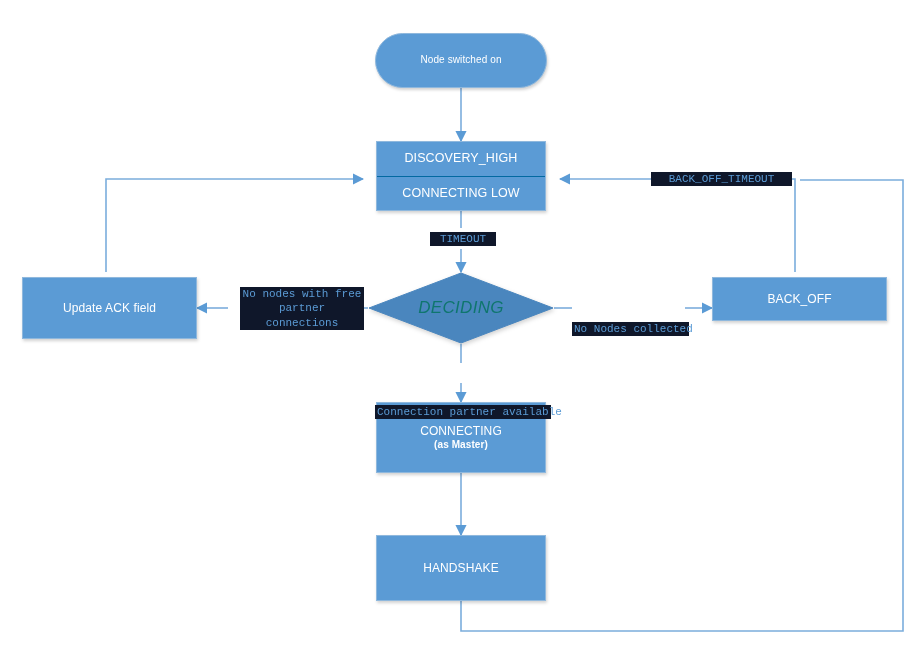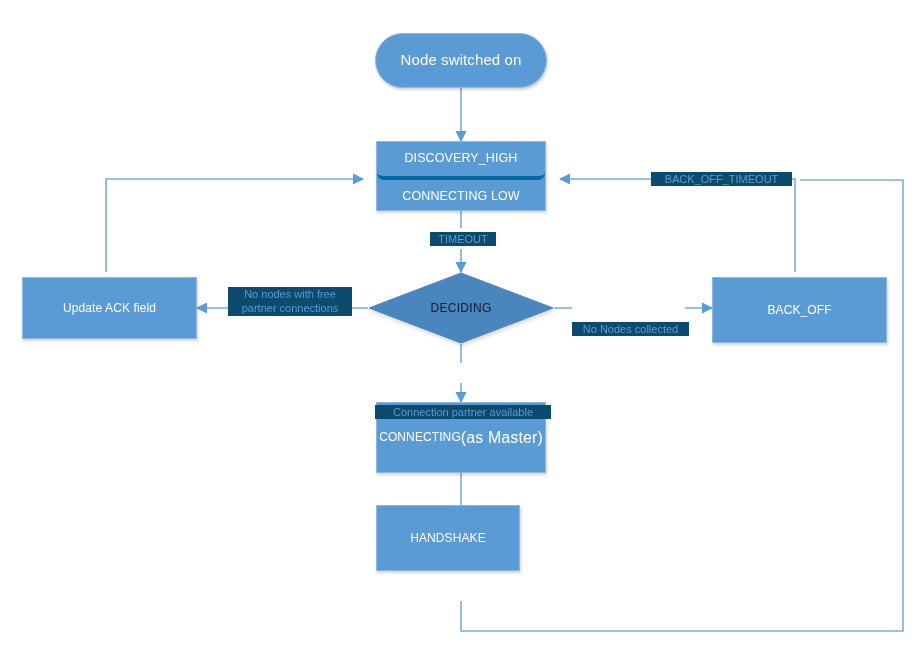--- a/index.html
+++ b/index.html
@@ -38,78 +38,80 @@
     color: #ffffff;
     background: #5B9BD5;
     border: 1px solid #8FB8DD;
     box-shadow: 1px 2px 3px rgba(0,0,0,0.18);
     font-size: 12px;
     line-height: 1.25;
     letter-spacing: 0.1px;
   }
   .node.start {
     border-radius: 40px;
-    font-size: 15px;
+    font-size: 10px;
   }
   .node.stack {
     border: 1px solid #8FB8DD;
     box-shadow: 1px 2px 3px rgba(0,0,0,0.18);
     background: #5B9BD5;
     display: block;
     padding: 0;
   }
   .stack .cell {
     height: 50%;
     display: flex;
     align-items: center;
     justify-content: center;
     color: #ffffff;
     font-size: 12.5px;
   }
   .stack .cell.top {
-    border-bottom: 4px solid #0369a1;
-    border-radius: 7px;
+    border-bottom: 1px solid #0369a1;
   }
   .node .l2 {
     display: block;
-    font-size: 16px;
+    font-size: 10px;
+    font-weight: bold;
   }
 
   
   .diamond-wrap {
     position: absolute;
   }
   .diamond-wrap svg {
     display: block;
     filter: drop-shadow(1px 2px 2px rgba(0,0,0,0.18));
   }
   .diamond-label {
     position: absolute;
     left: 0;
     top: 0;
     width: 100%;
     height: 100%;
     display: flex;
     align-items: center;
     justify-content: center;
-    color: #0f172a;
-    font-size: 12px;
+    color: #0f766e;
+    font-size: 17px;
     letter-spacing: 0.3px;
+    font-style: italic;
   }
 
   
   .elabel {
     position: absolute;
     color: #5B9BD5;
     font-size: 11px;
     line-height: 1.3;
     text-align: center;
-    background: #0c4a6e;
+    background: #0f172a;
     white-space: nowrap;
     padding: 0 2px;
+    font-family: Liberation Mono, monospace;
   }
   .elabel.two {
     white-space: normal;
     width: 120px;
   }
 </style>
 </head>
 <body>
 
 <div id="canvas">
@@ -167,36 +169,36 @@
     </svg>
     <div class="diamond-label">
       <span>DECIDING</span>
     </div>
   </div>
 
   <div class="node" style="left:22px; top:277px; width:175px; height:62px;">
     <span>Update ACK field</span>
   </div>
 
-  <div class="node" style="left:712px; top:277px; width:175px; height:66px;">
+  <div class="node" style="left:712px; top:277px; width:175px; height:44px;">
     <span>BACK_OFF</span>
   </div>
 
-  <div class="node" style="left:376px; top:402px; width:170px; height:71px; flex-direction:row;">
+  <div class="node" style="left:376px; top:402px; width:170px; height:71px; flex-direction:column;">
     <span>CONNECTING</span>
     <span class="l2">(as Master)</span>
   </div>
 
-  <div class="node" style="left:376px; top:505px; width:144px; height:66px;">
+  <div class="node" style="left:376px; top:535px; width:170px; height:66px;">
     <span>HANDSHAKE</span>
   </div>
 
   <div class="elabel" style="left:430px; top:232px; width:62px;">TIMEOUT</div>
 
-  <div class="elabel two" style="left:228px; top:287px;">
+  <div class="elabel two" style="left:240px; top:287px;">
     <span>No nodes with free</span><br>
     <span>partner connections</span>
   </div>
 
   <div class="elabel" style="left:572px; top:301px; width:113px;margin-top:21px;">No Nodes collected</div>
 
   <div class="elabel" style="left:651px; top:172px; width:137px;">BACK_OFF_TIMEOUT</div>
 
   <div class="elabel" style="left:375px; top:365px; width:172px;margin-top:40px;">Connection partner available</div>
 

